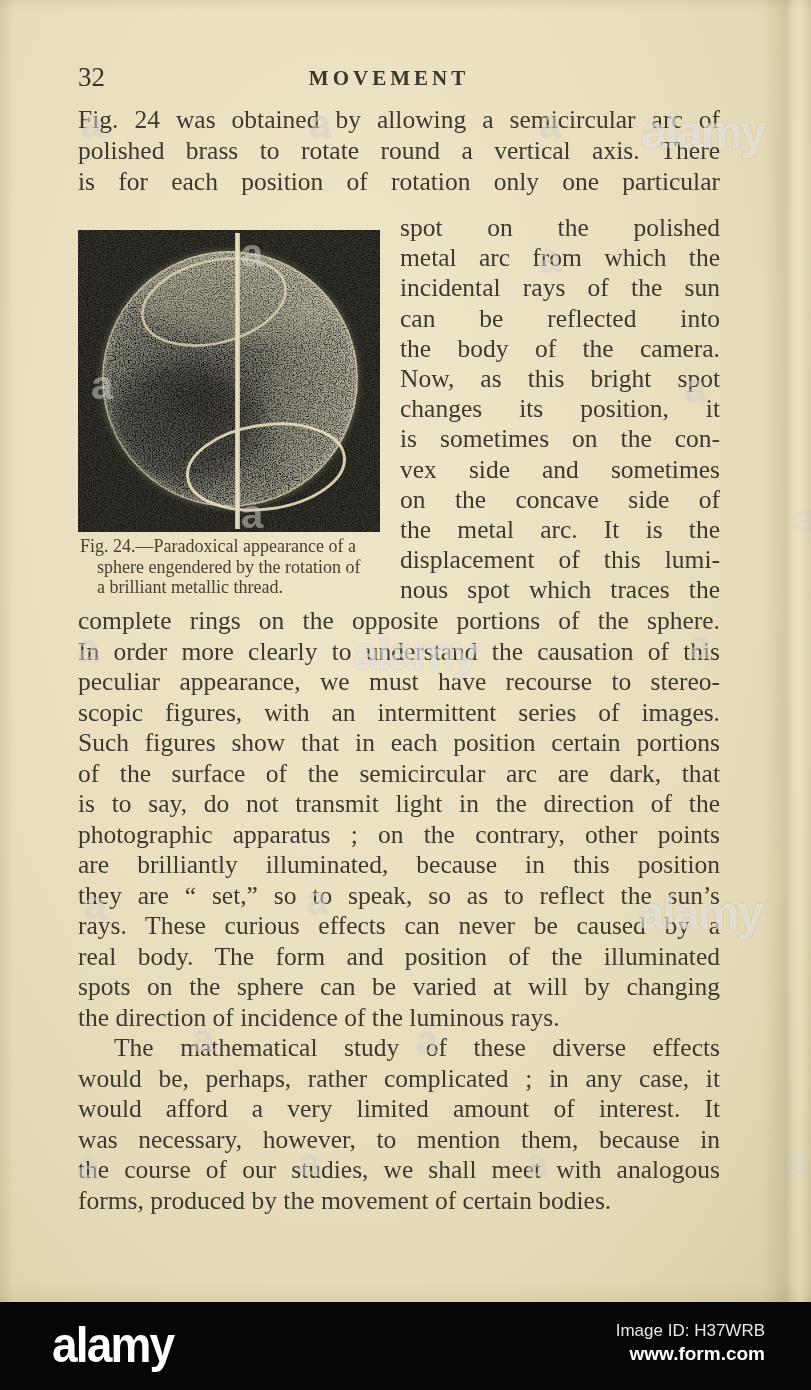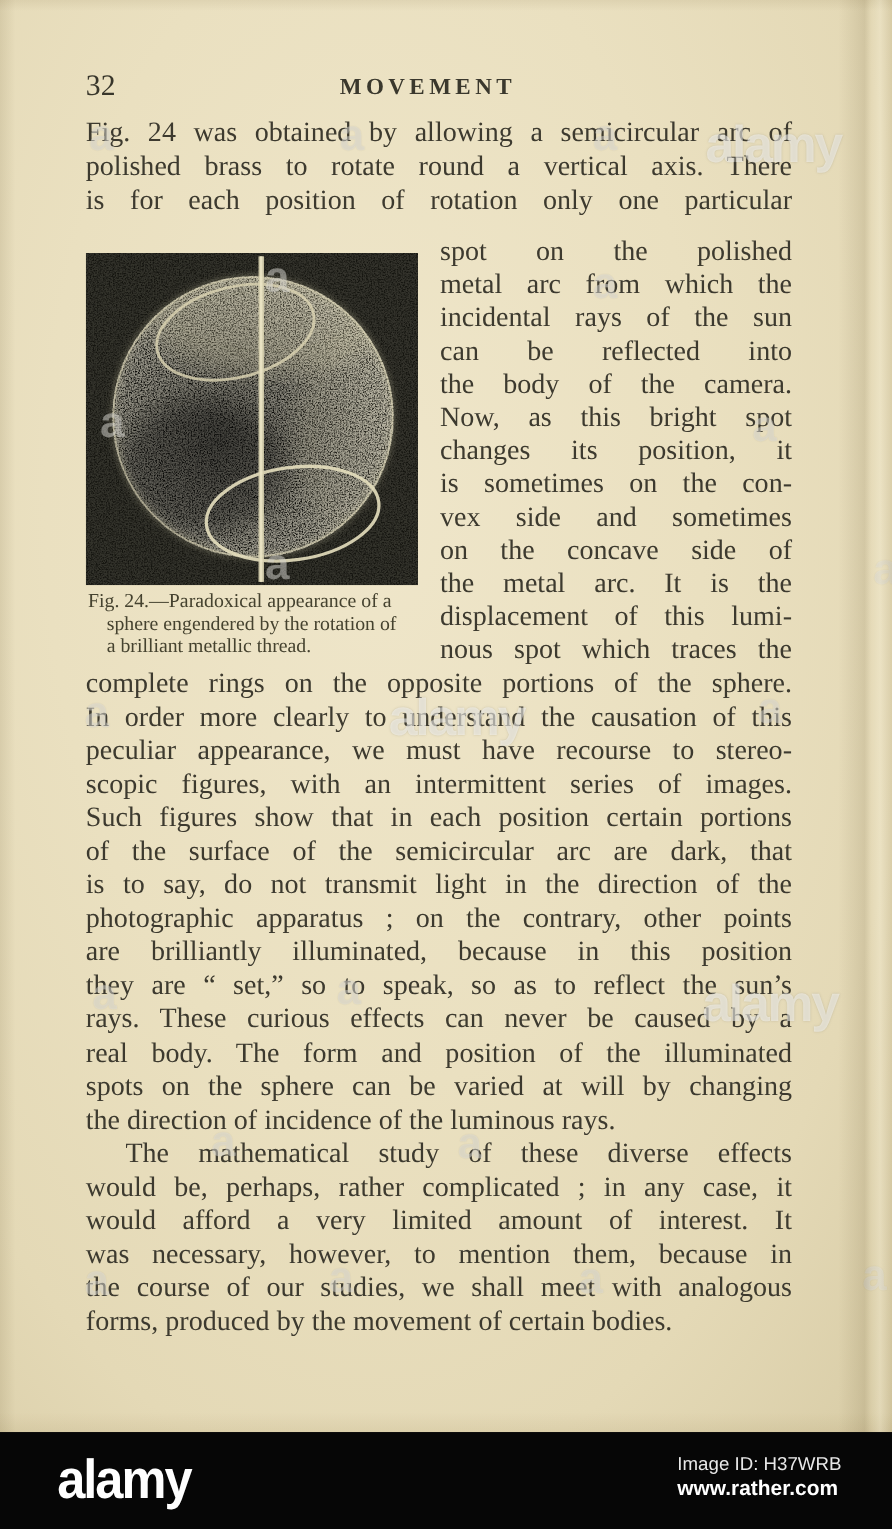--- a/index.html
+++ b/index.html
@@ -48,21 +48,21 @@
   }
   .wm-brand{font-size:47px;letter-spacing:-2px;color:rgba(255,255,255,.50);text-shadow:0 0 2px rgba(130,125,110,.35);}
   .wm-letter{font-size:40px;color:rgba(255,255,255,.34);text-shadow:0 0 1px rgba(130,125,110,.3);}
   
   .bar{position:absolute;left:0;bottom:0;width:811px;height:88px;background:#060606;}
   .bar-logo{
     position:absolute;left:52px;top:14px;
     font-family:"Liberation Sans","DejaVu Sans",sans-serif;font-weight:bold;
     font-size:50px;letter-spacing:-2px;color:#ffffff;transform:scaleX(.92);transform-origin:left top;
   }
-  .bar-right{position:absolute;right:46px;top:18px;
+  .bar-right{position:absolute;right:46px;top:18px;text-align:right;
     font-family:"Liberation Sans","DejaVu Sans",sans-serif;color:#e8e8e8;}
   .bar-id{font-size:17px;line-height:22px;}
   .bar-url{font-size:19px;line-height:24px;font-weight:bold;color:#ffffff;}
 </style>
 </head>
 <body>
 
 <div class="page">
 
   <div class="pagenum">32</div>
@@ -190,15 +190,15 @@
       <div class="wm wm-letter" style="left: 310px; top: 1162px;">a</div>
       <div class="wm wm-letter" style="left: 537px; top: 1163px;">a</div>
       <div class="wm wm-letter" style="left: 795px; top: 1160px;">a</div>
     </div>
 </div>
 
 <div class="bar">
   <div class="bar-logo">alamy</div>
   <div class="bar-right">
     <div class="bar-id">Image ID: H37WRB</div>
-    <div class="bar-url">www.rather.com</div>
+    <div class="bar-url">www.form.com</div>
   </div>
 </div>
 
 </body></html>

